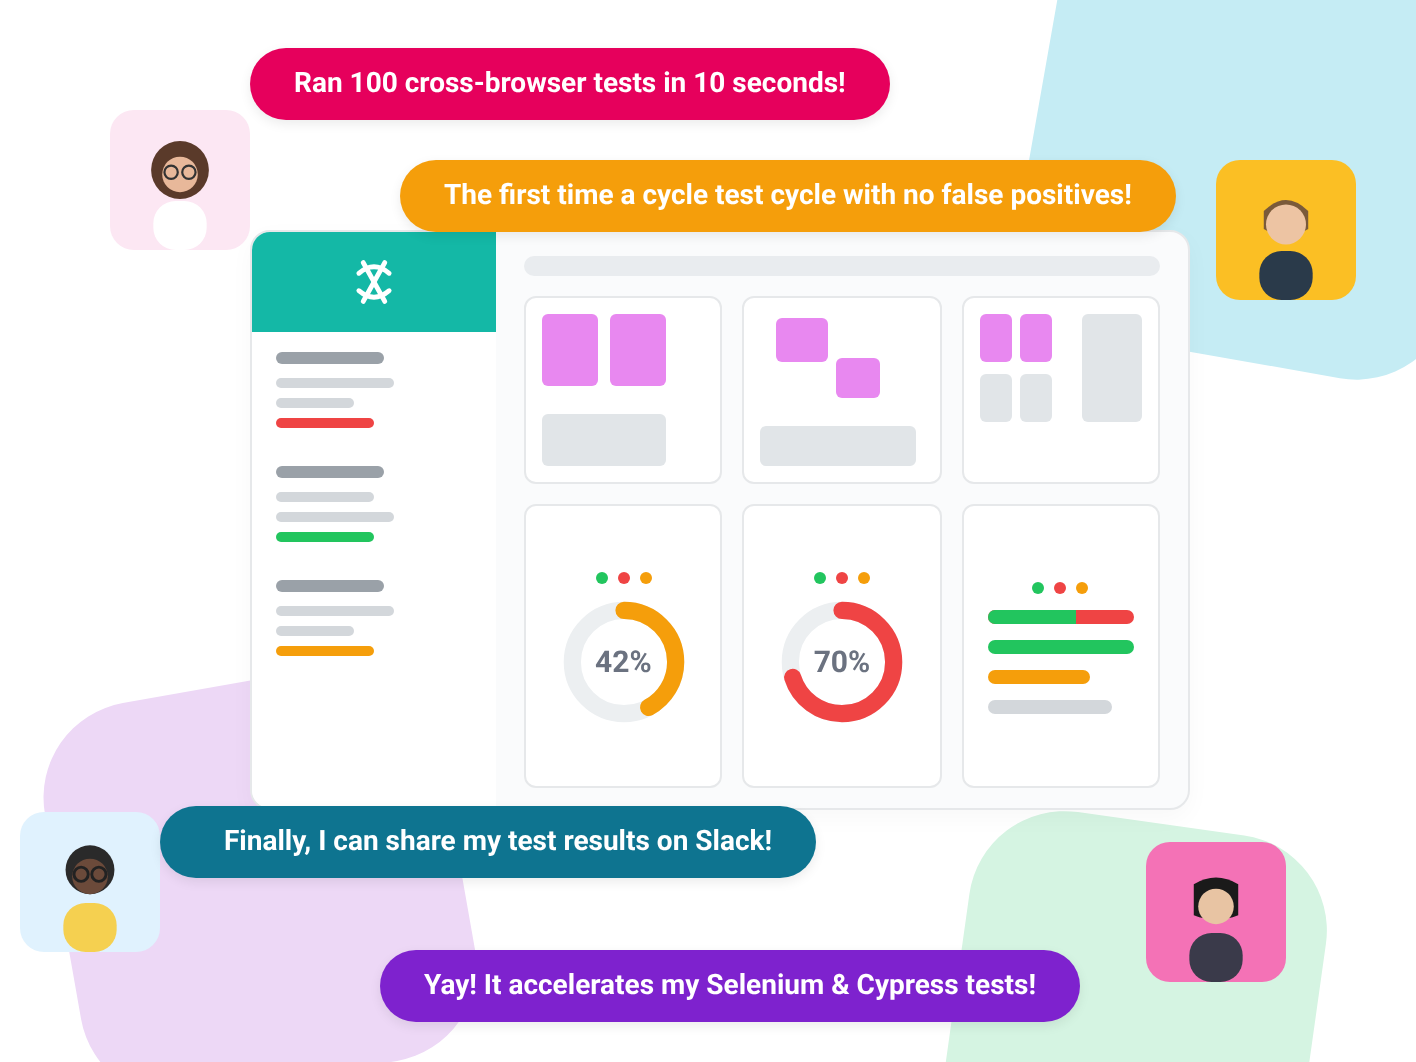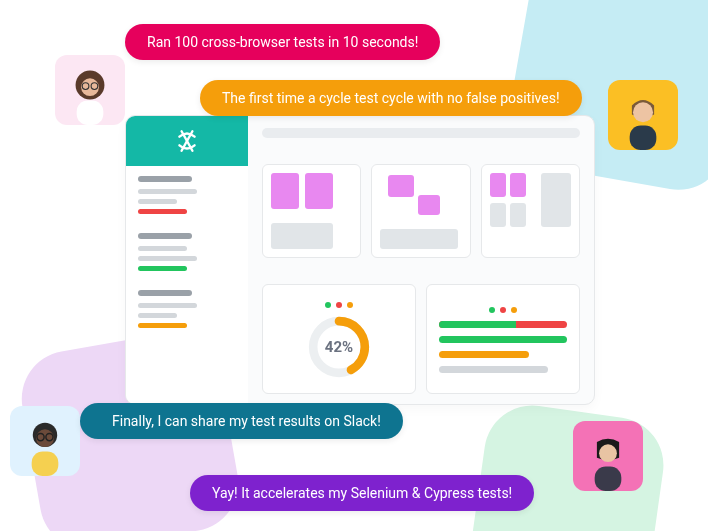--- a/index.html
+++ b/index.html
@@ -72,21 +72,21 @@
   .sb-line.w60 { width: 60%; }
   .sb-line.w50 { width: 50%; }
   .sb-line.red { background: #ef4444; }
   .sb-line.green { background: #22c55e; }
   .sb-line.amber { background: #f59e0b; }
   .main {
     flex: 1;
     padding: 12px 14px 10px;
     display: flex;
     flex-direction: column;
-    gap: 26px;
+    gap: 10px;
   }
   .topbar {
     height: 10px;
     background: #e9ecef;
     border-radius: 5px;
   }
   .cards {
     display: flex;
     gap: 10px;
   }
@@ -149,21 +149,21 @@
   .avatar.tr { right: 30px; top: 80px; background:#fbbf24; }
   .avatar.bl { left: 10px; bottom: 55px; background:#e0f2fe; }
   .avatar.br { right: 65px; bottom: 40px; background:#f472b6; }
   .avatar svg { width: 54px; height: 60px; }
 
   .bubble {
     position: absolute;
     padding: 10px 22px;
     border-radius: 999px;
     color: #fff;
-    font-weight: 400;
+    font-weight: 700;
     font-size: 14px;
     white-space: nowrap;
     box-shadow: 0 2px 6px rgba(0,0,0,0.08);
   }
   .bubble.pink  { background:#e6005c; left:125px; top:24px; }
   .bubble.amber { background:#f59e0b; left:200px; top:80px; }
   .bubble.teal  { background:#0e7490; left:80px;  bottom:92px;padding-left:32px; }
   .bubble.purple{ background:#7e22ce; left:190px; bottom:20px; }
 </style>
 </head>
@@ -237,20 +237,34 @@
           </svg>
           <div class="pct">42%</div>
         </div>
       </div>
       <div class="stat">
         <div class="dots">
             <span class="dot g"></span>
             <span class="dot r"></span>
             <span class="dot a"></span>
           </div>
+        <div class="donut">
+          <svg width="62" height="62" viewBox="0 0 36 36">
+            <circle cx="18" cy="18" r="15" fill="none" stroke="#eceff1" stroke-width="5"></circle>
+            <circle cx="18" cy="18" r="15" fill="none" stroke="#ef4444" stroke-width="5" stroke-dasharray="66 94.2" stroke-linecap="round"></circle>
+          </svg>
+          <div class="pct">70%</div>
+        </div>
+      </div>
+      <div class="stat">
+        <div class="dots">
+            <span class="dot g"></span>
+            <span class="dot r"></span>
+            <span class="dot a"></span>
+          </div>
         <div class="bars">
           <div class="bar split"></div>
           <div class="bar g"></div>
           <div class="bar a" style="width:70%"></div>
           <div class="bar barg" style="width:85%"></div>
         </div>
       </div>
     </div>
   </div>
 </div>

